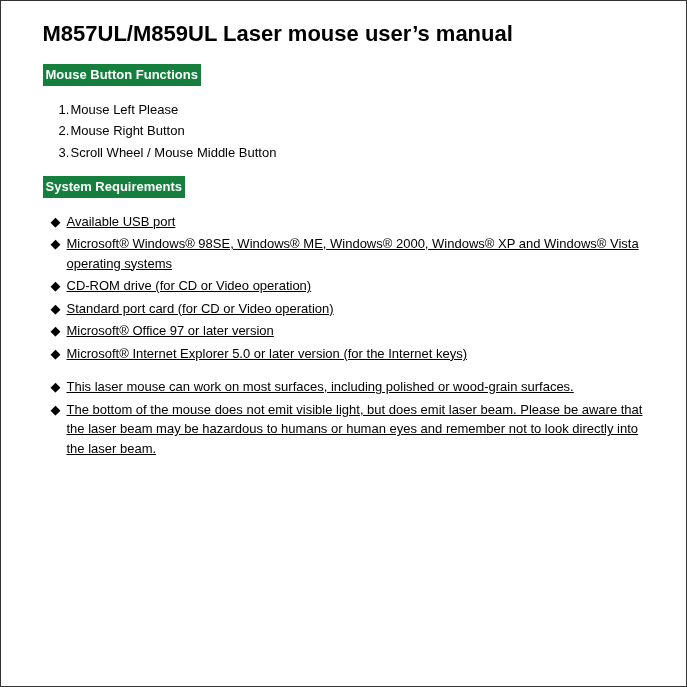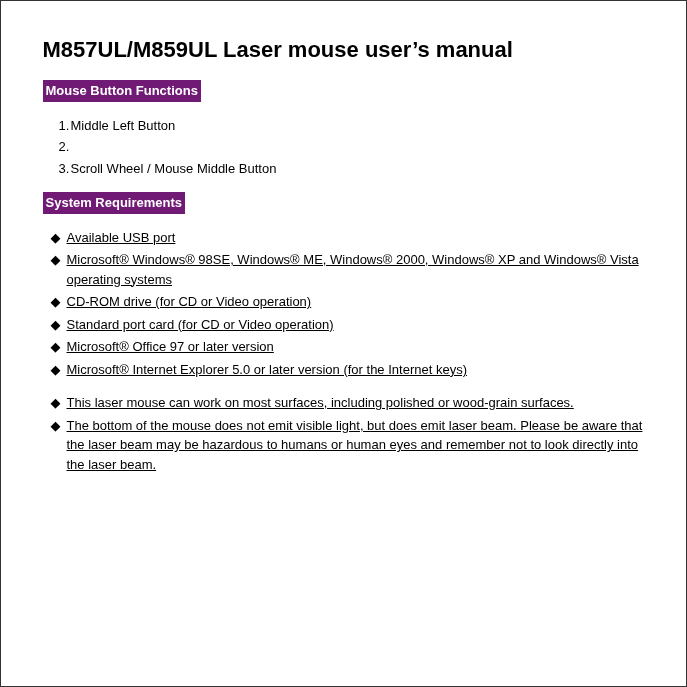--- a/index.html
+++ b/index.html
@@ -27,35 +27,34 @@
       align-items: flex-start;
       overflow: hidden;
     }
 
     .document {
       width: 650px;
       padding: 16px 24px;
       font-size: 13px;
       line-height: 1.5;
       color: #000;
-      margin-top: 16px;
     }
 
     .doc-title {
       font-size: 22px;
       font-weight: bold;
       margin-bottom: 14px;
       font-family: Arial, sans-serif;
     }
 
     .section-heading {
       display: inline-block;
       font-weight: bold;
       font-size: 13px;
-      background: #701a75;
+      background: #15803d;
       color: #fff;
       padding: 1px 3px;
       margin-bottom: 8px;
       font-family: Arial, sans-serif;
     }
 
     .numbered-list {
       list-style: none;
       margin-bottom: 14px;
     }
@@ -114,24 +113,25 @@
 
     <div class="doc-title">M857UL/M859UL Laser mouse user’s manual</div>
 
     <div class="section-block">
       <div class="section-heading-wrap">
         <span class="section-heading">Mouse Button Functions</span>
       </div>
       <ol class="numbered-list">
         <li>
           <span class="num">1.</span>
-          <span>Middle Left Button</span>
+          <span>Mouse Left Please</span>
         </li>
         <li>
           <span class="num">2.</span>
+          <span>Mouse Right Button</span>
         </li>
         <li>
           <span class="num">3.</span>
           <span>Scroll Wheel / Mouse Middle Button</span>
         </li>
       </ol>
     </div>
 
     <div class="section-block">
       <div class="section-heading-wrap">

